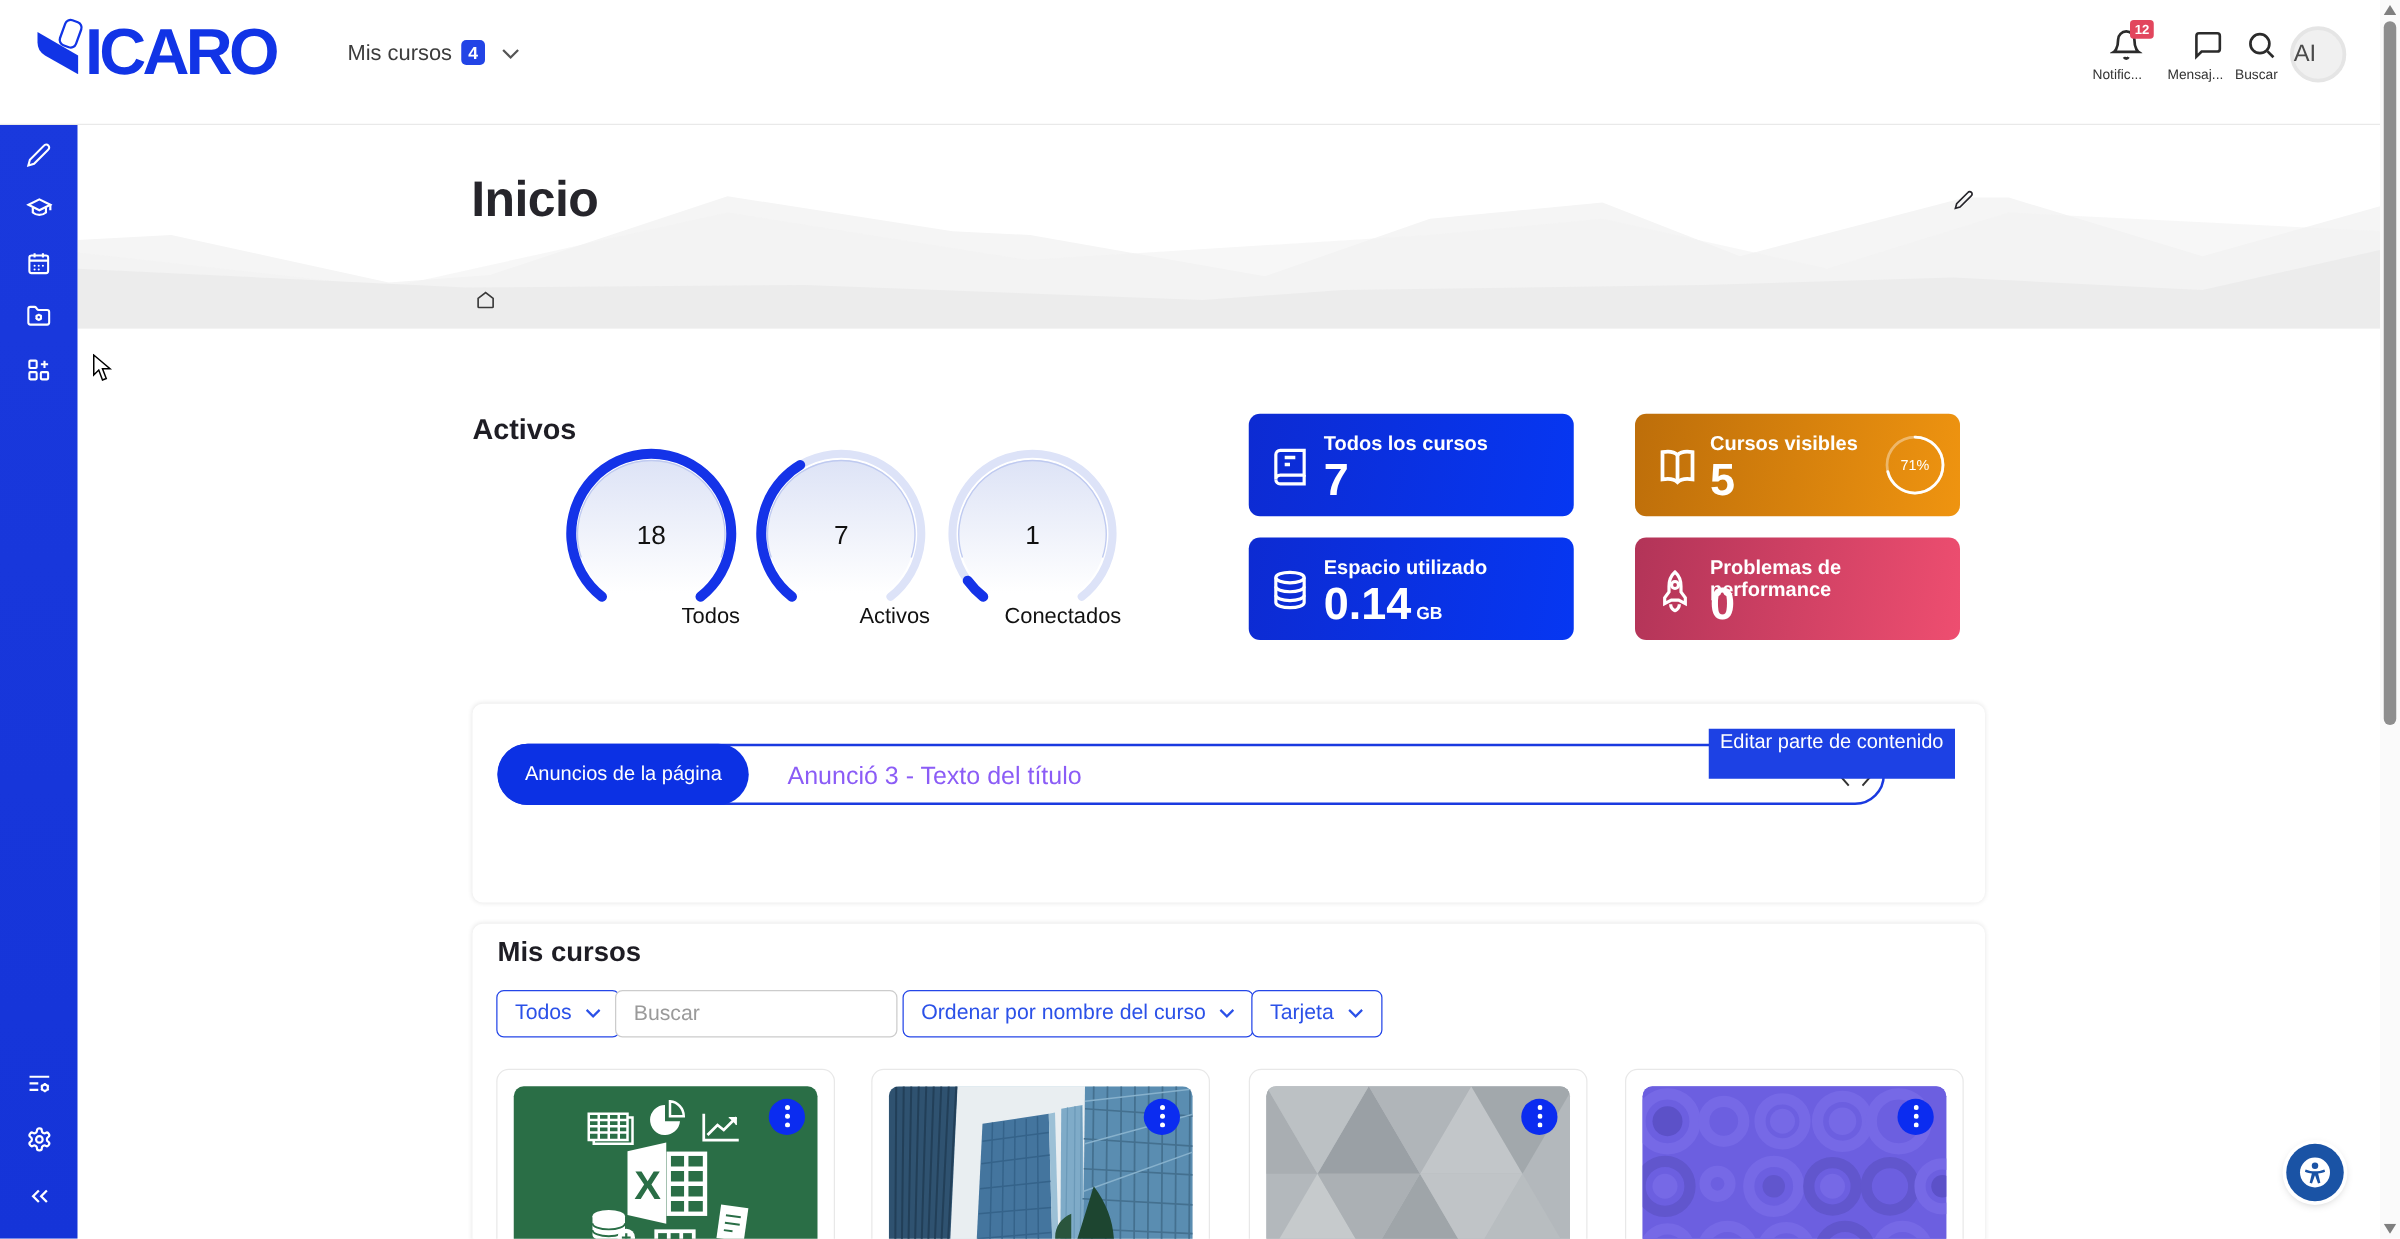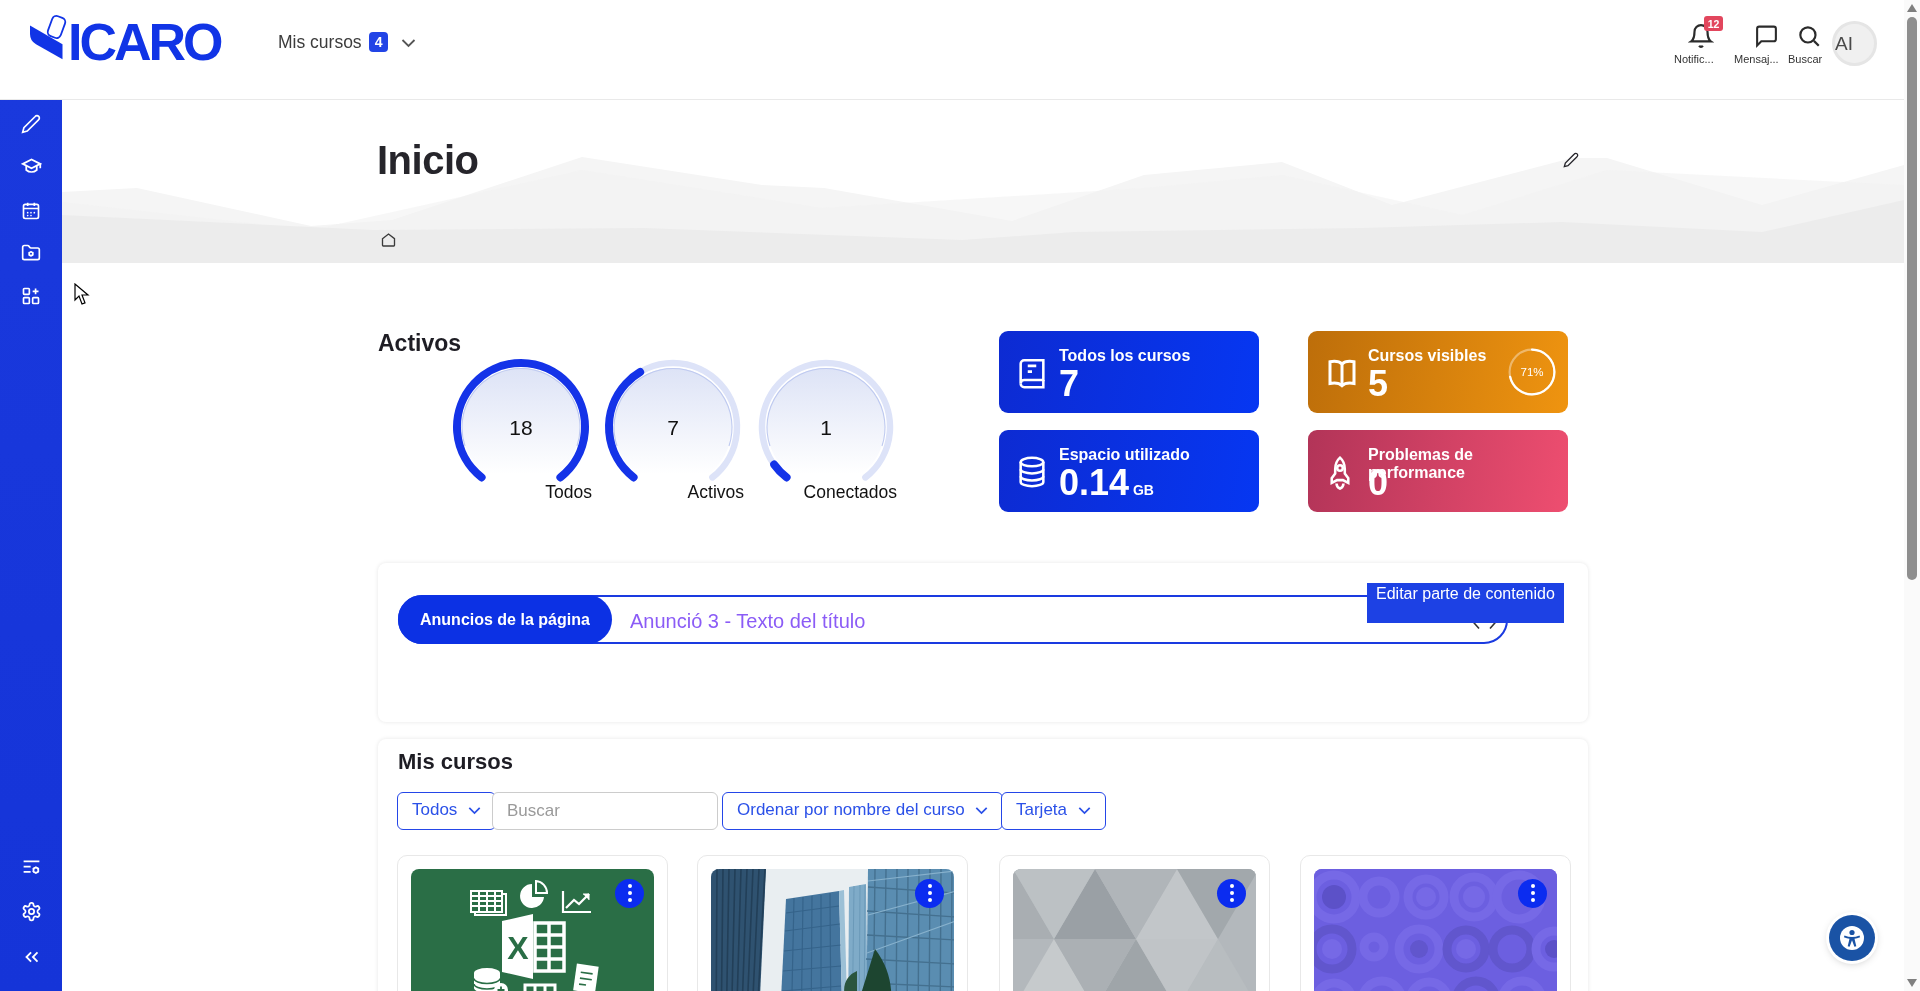--- a/index.html
+++ b/index.html
@@ -32,21 +32,21 @@
 .statcard{position:absolute;width:260px;height:82px;border-radius:9px;color:#fff;padding:14px 16px 0 18px}
 .statcard .ic{position:absolute;left:16px;top:24px}
 .statcard .tt{position:absolute;left:60px;top:16px;font-size:16px;font-weight:bold}
 .statcard .num{position:absolute;left:60px;top:32px;font-size:36px;font-weight:bold}
 .blue1{background:linear-gradient(100deg,#0d2bd2 0%,#0637f2 100%)}
 .orange1{background:linear-gradient(100deg,#bd6e0a 0%,#ef9410 100%)}
 .pink1{background:linear-gradient(100deg,#b23458 0%,#ee4e70 100%)}
 
 #ann-card{position:absolute;left:378px;top:563px;width:1210px;height:159px;background:#fff;border-radius:8px;box-shadow:0 0 4px rgba(0,0,0,.10)}
 #ann-pill{position:absolute;left:20px;top:32px;width:1110px;height:49px;border:2px solid #1a3ae0;border-radius:24px;background:#fff}
-#ann-tab{position:absolute;left:-2px;top:-2px;height:49px;background:#0c31e4;border-radius:25px;color:#fff;font-size:16px;font-weight:bold;line-height:49px;padding:0 22px}
+#ann-tab{position:absolute;left:-2px;top:-2px;height:49px;background:#0c31e4;border-radius:25px;color:#fff;font-size:16px;font-weight:normal;line-height:49px;padding:0 22px}
 #ann-title{position:absolute;left:230px;top:13px;font-size:20px;color:#8b5cf6}
 #ann-arrows{position:absolute;left:1070px;top:13px}
 #ann-edit{position:absolute;left:989px;top:20px;background:#1d41e4;color:#fff;font-size:16px;padding:2px 9px 20px}
 
 #mc-h{position:absolute;left:398px;top:749px;font-size:22px;font-weight:bold;color:#1e1d24}
 .fbtn{position:absolute;top:792px;height:38px;border:1.5px solid #2446e8;border-radius:6px;color:#2b51e8;font-size:17px;background:#fff;padding:0 14px;line-height:34px}
 #fsearch{position:absolute;top:792px;left:492px;width:226px;height:38px;border:1px solid #ccc;border-radius:6px;color:#9a9a9a;font-size:17px;padding:0 14px;line-height:36px;background:#fff}
 .ccard{position:absolute;top:855px;width:271px;height:200px;background:#fff;border:1px solid #e8e8e8;border-radius:10px;padding:13px}
 .cimg{width:100%;height:170px;border-radius:8px;overflow:hidden;position:relative}
 .dots-btn{position:absolute;right:10px;top:10px;width:29px;height:29px;border-radius:50%;background:#0b2cf0;color:#fff;text-align:center}

